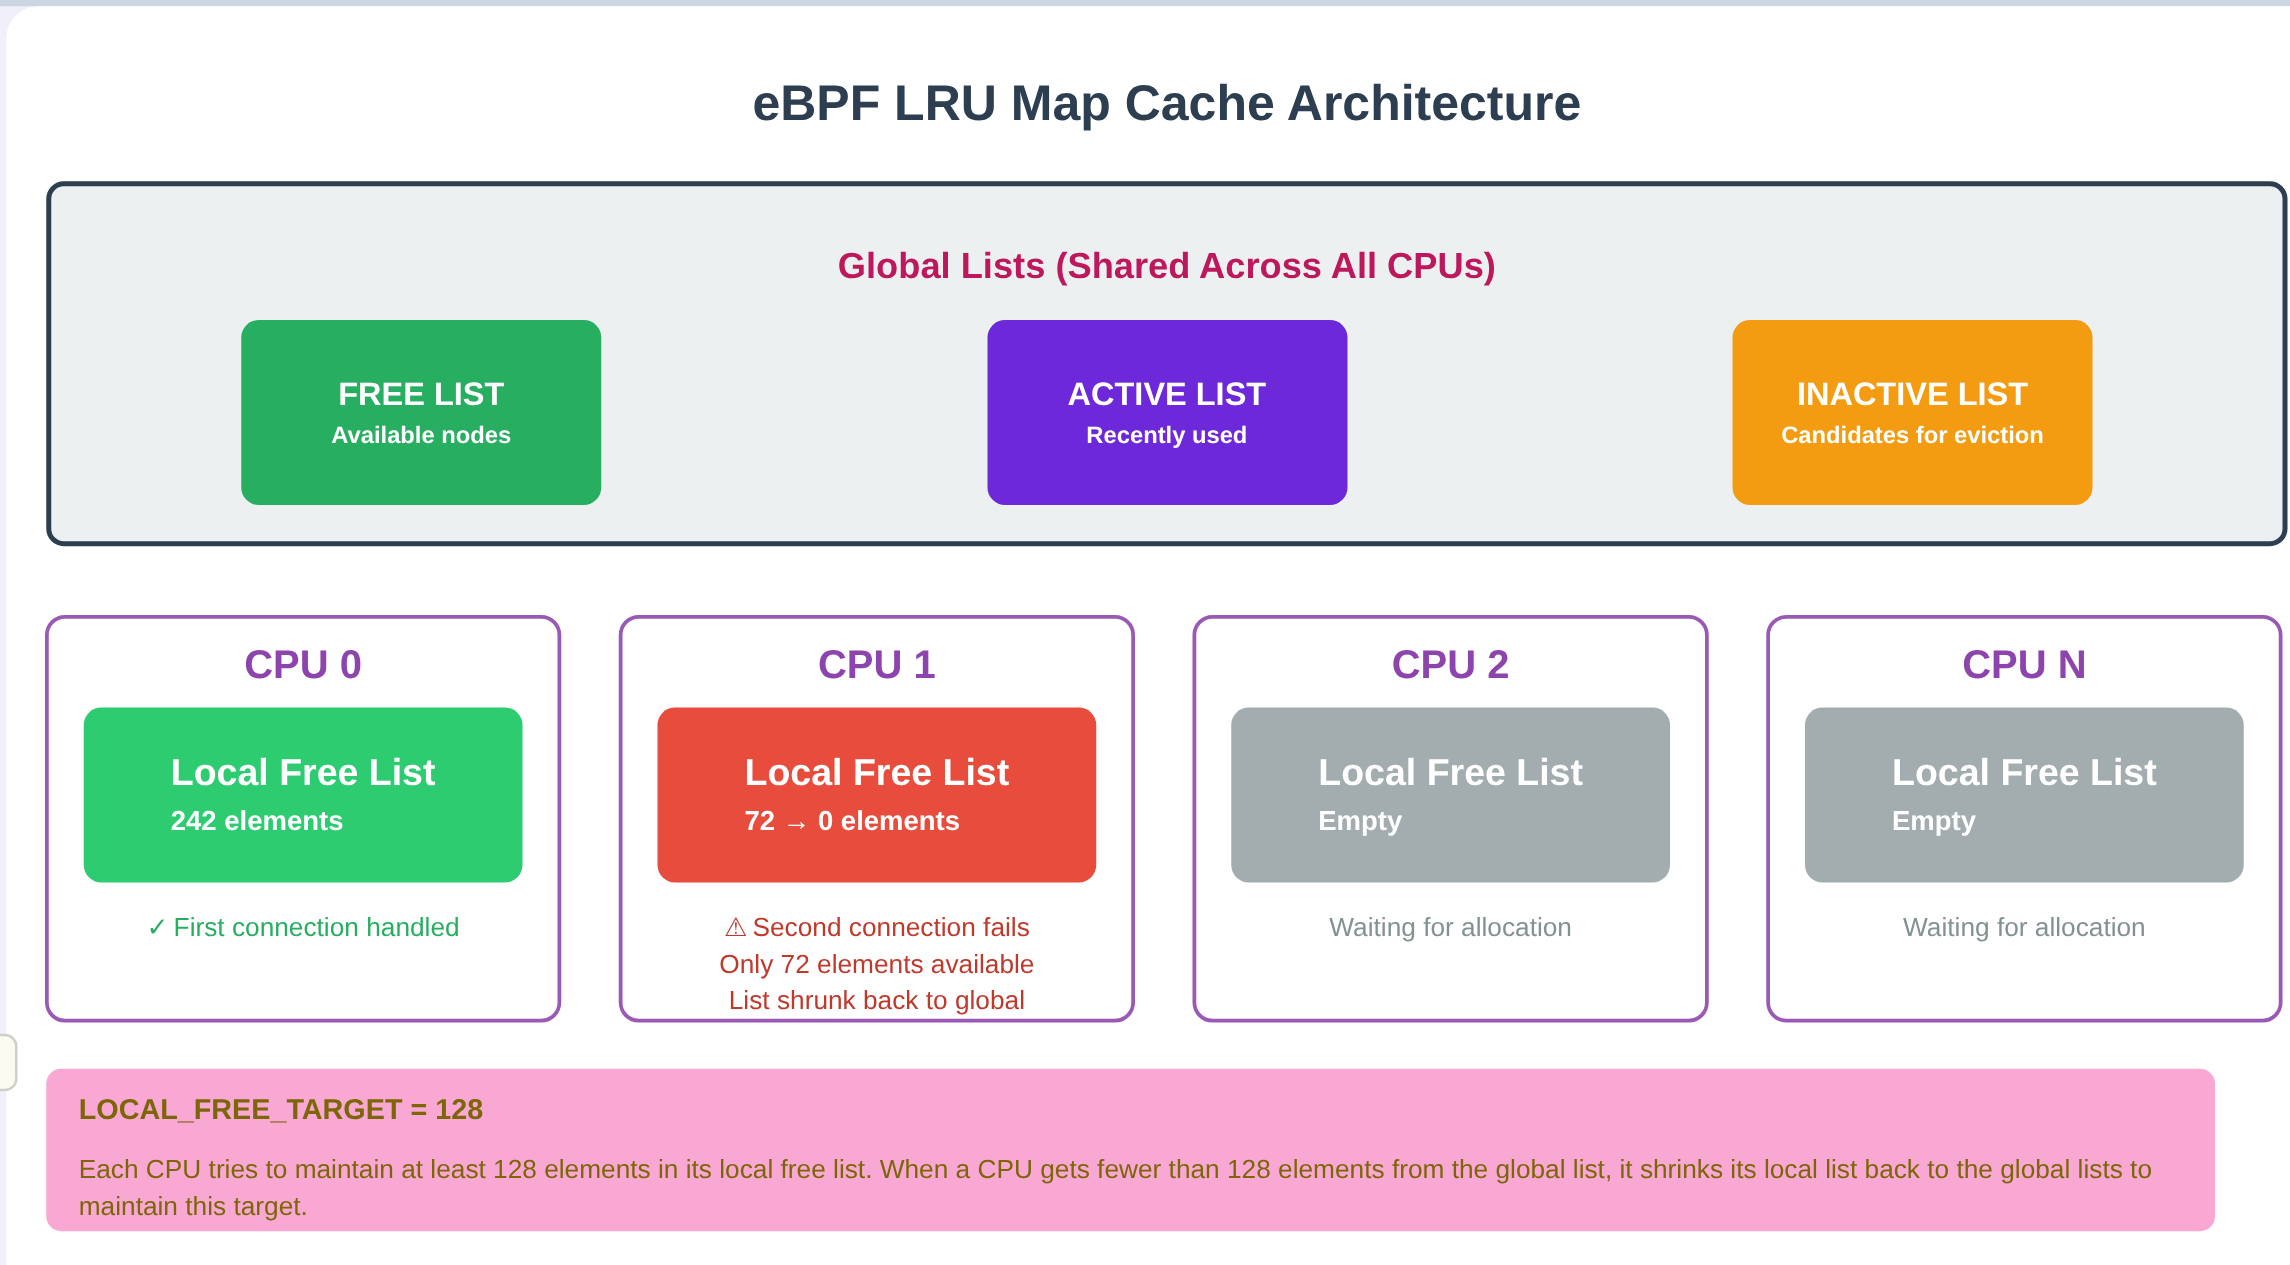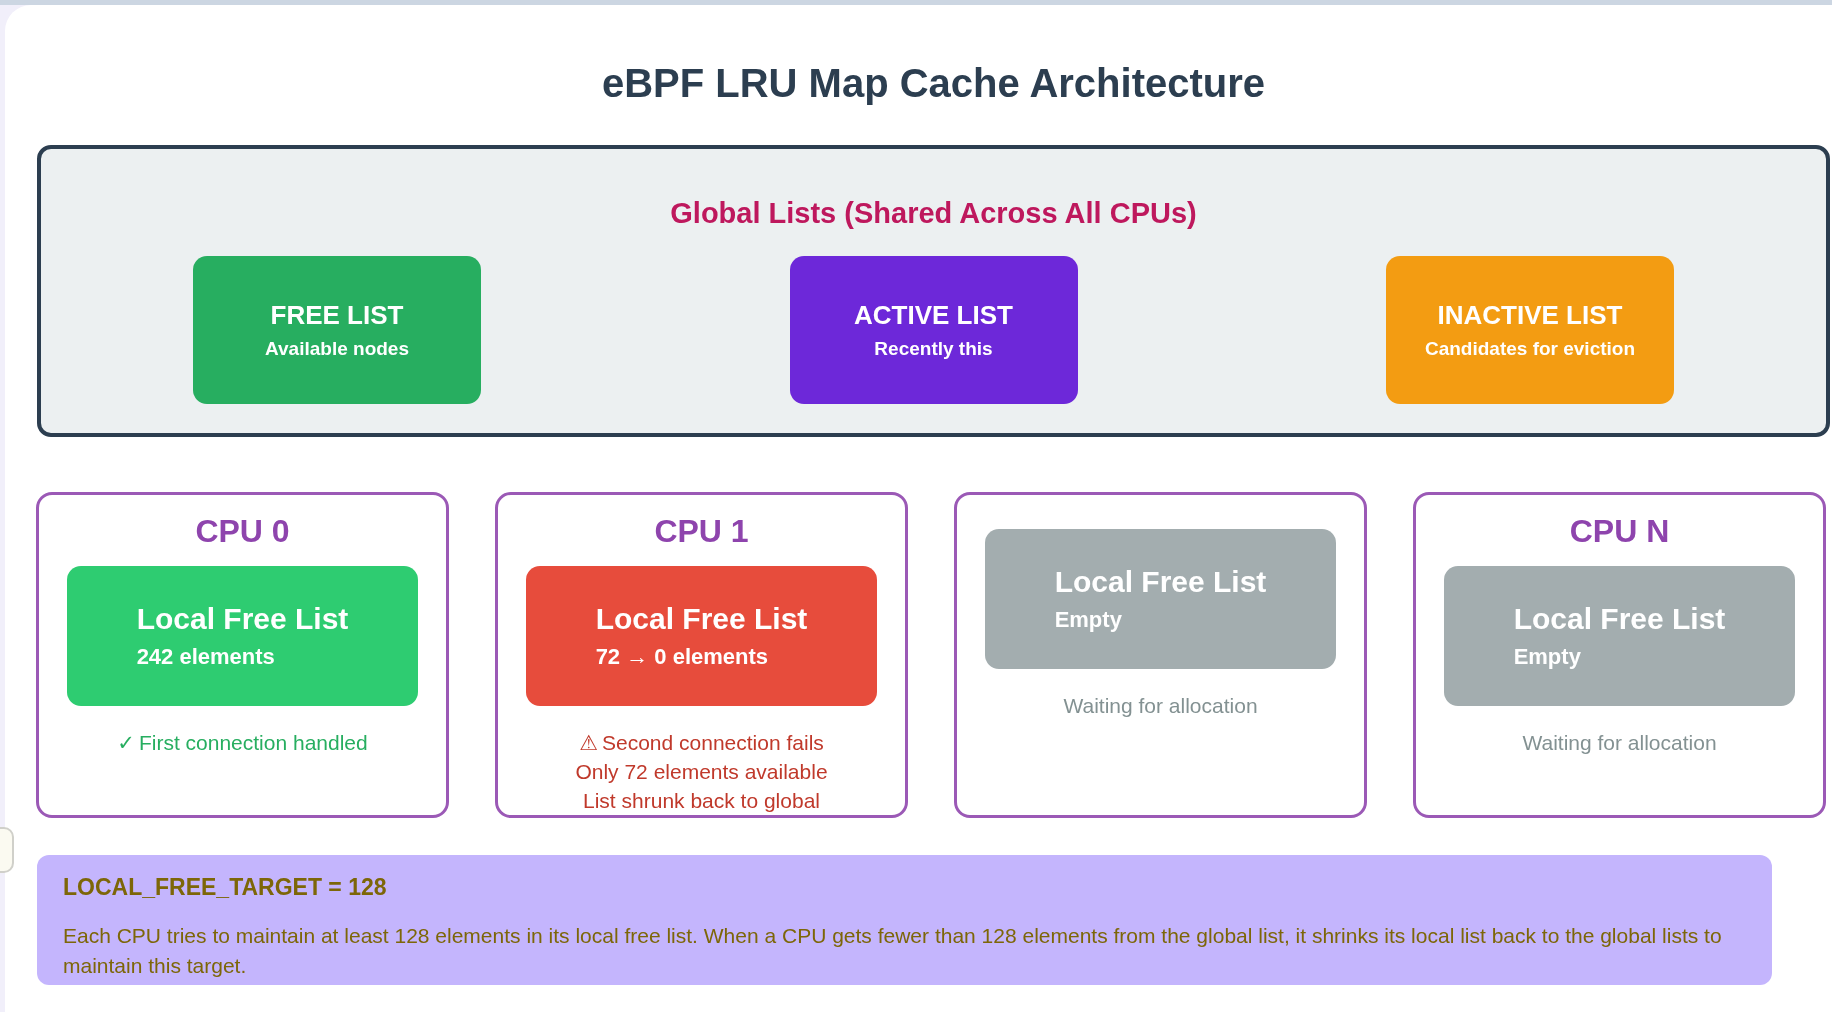--- a/index.html
+++ b/index.html
@@ -82,21 +82,21 @@
 
 <section class="global-panel" style="background-color: rgb(236, 240, 241);">
   <h2 class="global-heading" style="color: #be185d;">Global Lists (Shared Across All CPUs)</h2>
   <div class="global-row">
     <div class="gbox" style="background-color: rgb(39, 174, 96);">
       <div class="gbox-title">FREE LIST</div>
       <div class="gbox-sub">Available nodes</div>
     </div>
     <div class="gbox" style="background-color: #6d28d9;">
       <div class="gbox-title">ACTIVE LIST</div>
-      <div class="gbox-sub">Recently this</div>
+      <div class="gbox-sub">Recently used</div>
     </div>
     <div class="gbox" style="background-color: rgb(243, 156, 18);">
       <div class="gbox-title">INACTIVE LIST</div>
       <div class="gbox-sub">Candidates for eviction</div>
     </div>
   </div>
 </section>
 
 <section class="cpu-row">
 
@@ -126,20 +126,21 @@
     <div class="status" style="color: rgb(192, 57, 43);">
       <span class="status-line">
         <span class="sicon">⚠</span><span>Second connection fails</span>
       </span>
       <span class="status-line">Only 72 elements available</span>
       <span class="status-line">List shrunk back to global</span>
     </div>
   </div>
 
   <div class="cpu-card">
+    <div class="cpu-title" style="color: rgb(142, 68, 173);">CPU 2</div>
     <div class="local-box" style="background-color: rgb(163, 173, 175);">
       <div class="local-inner">
         <div class="local-title">Local Free List</div>
         <div class="local-sub">Empty</div>
       </div>
     </div>
     <div class="status" style="color: rgb(131, 145, 146);">
       <span class="status-line">Waiting for allocation</span>
     </div>
   </div>
@@ -152,18 +153,18 @@
         <div class="local-sub">Empty</div>
       </div>
     </div>
     <div class="status" style="color: rgb(131, 145, 146);">
       <span class="status-line">Waiting for allocation</span>
     </div>
   </div>
 
 </section>
 
-<aside class="note" style="background-color: #c4b5fd;">
+<aside class="note" style="background-color: #f9a8d4;">
   <div class="note-title" style="color: rgb(125, 102, 8);">LOCAL_FREE_TARGET = 128</div>
   <div class="note-body" style="color: rgb(125, 102, 8);">Each CPU tries to maintain at least 128 elements in its local free list. When a CPU gets fewer than 128 elements from the global list, it shrinks its local list back to the global lists to maintain this target.</div>
 </aside>
 
 <div class="edge-fragment"></div>
 
 </body></html>

